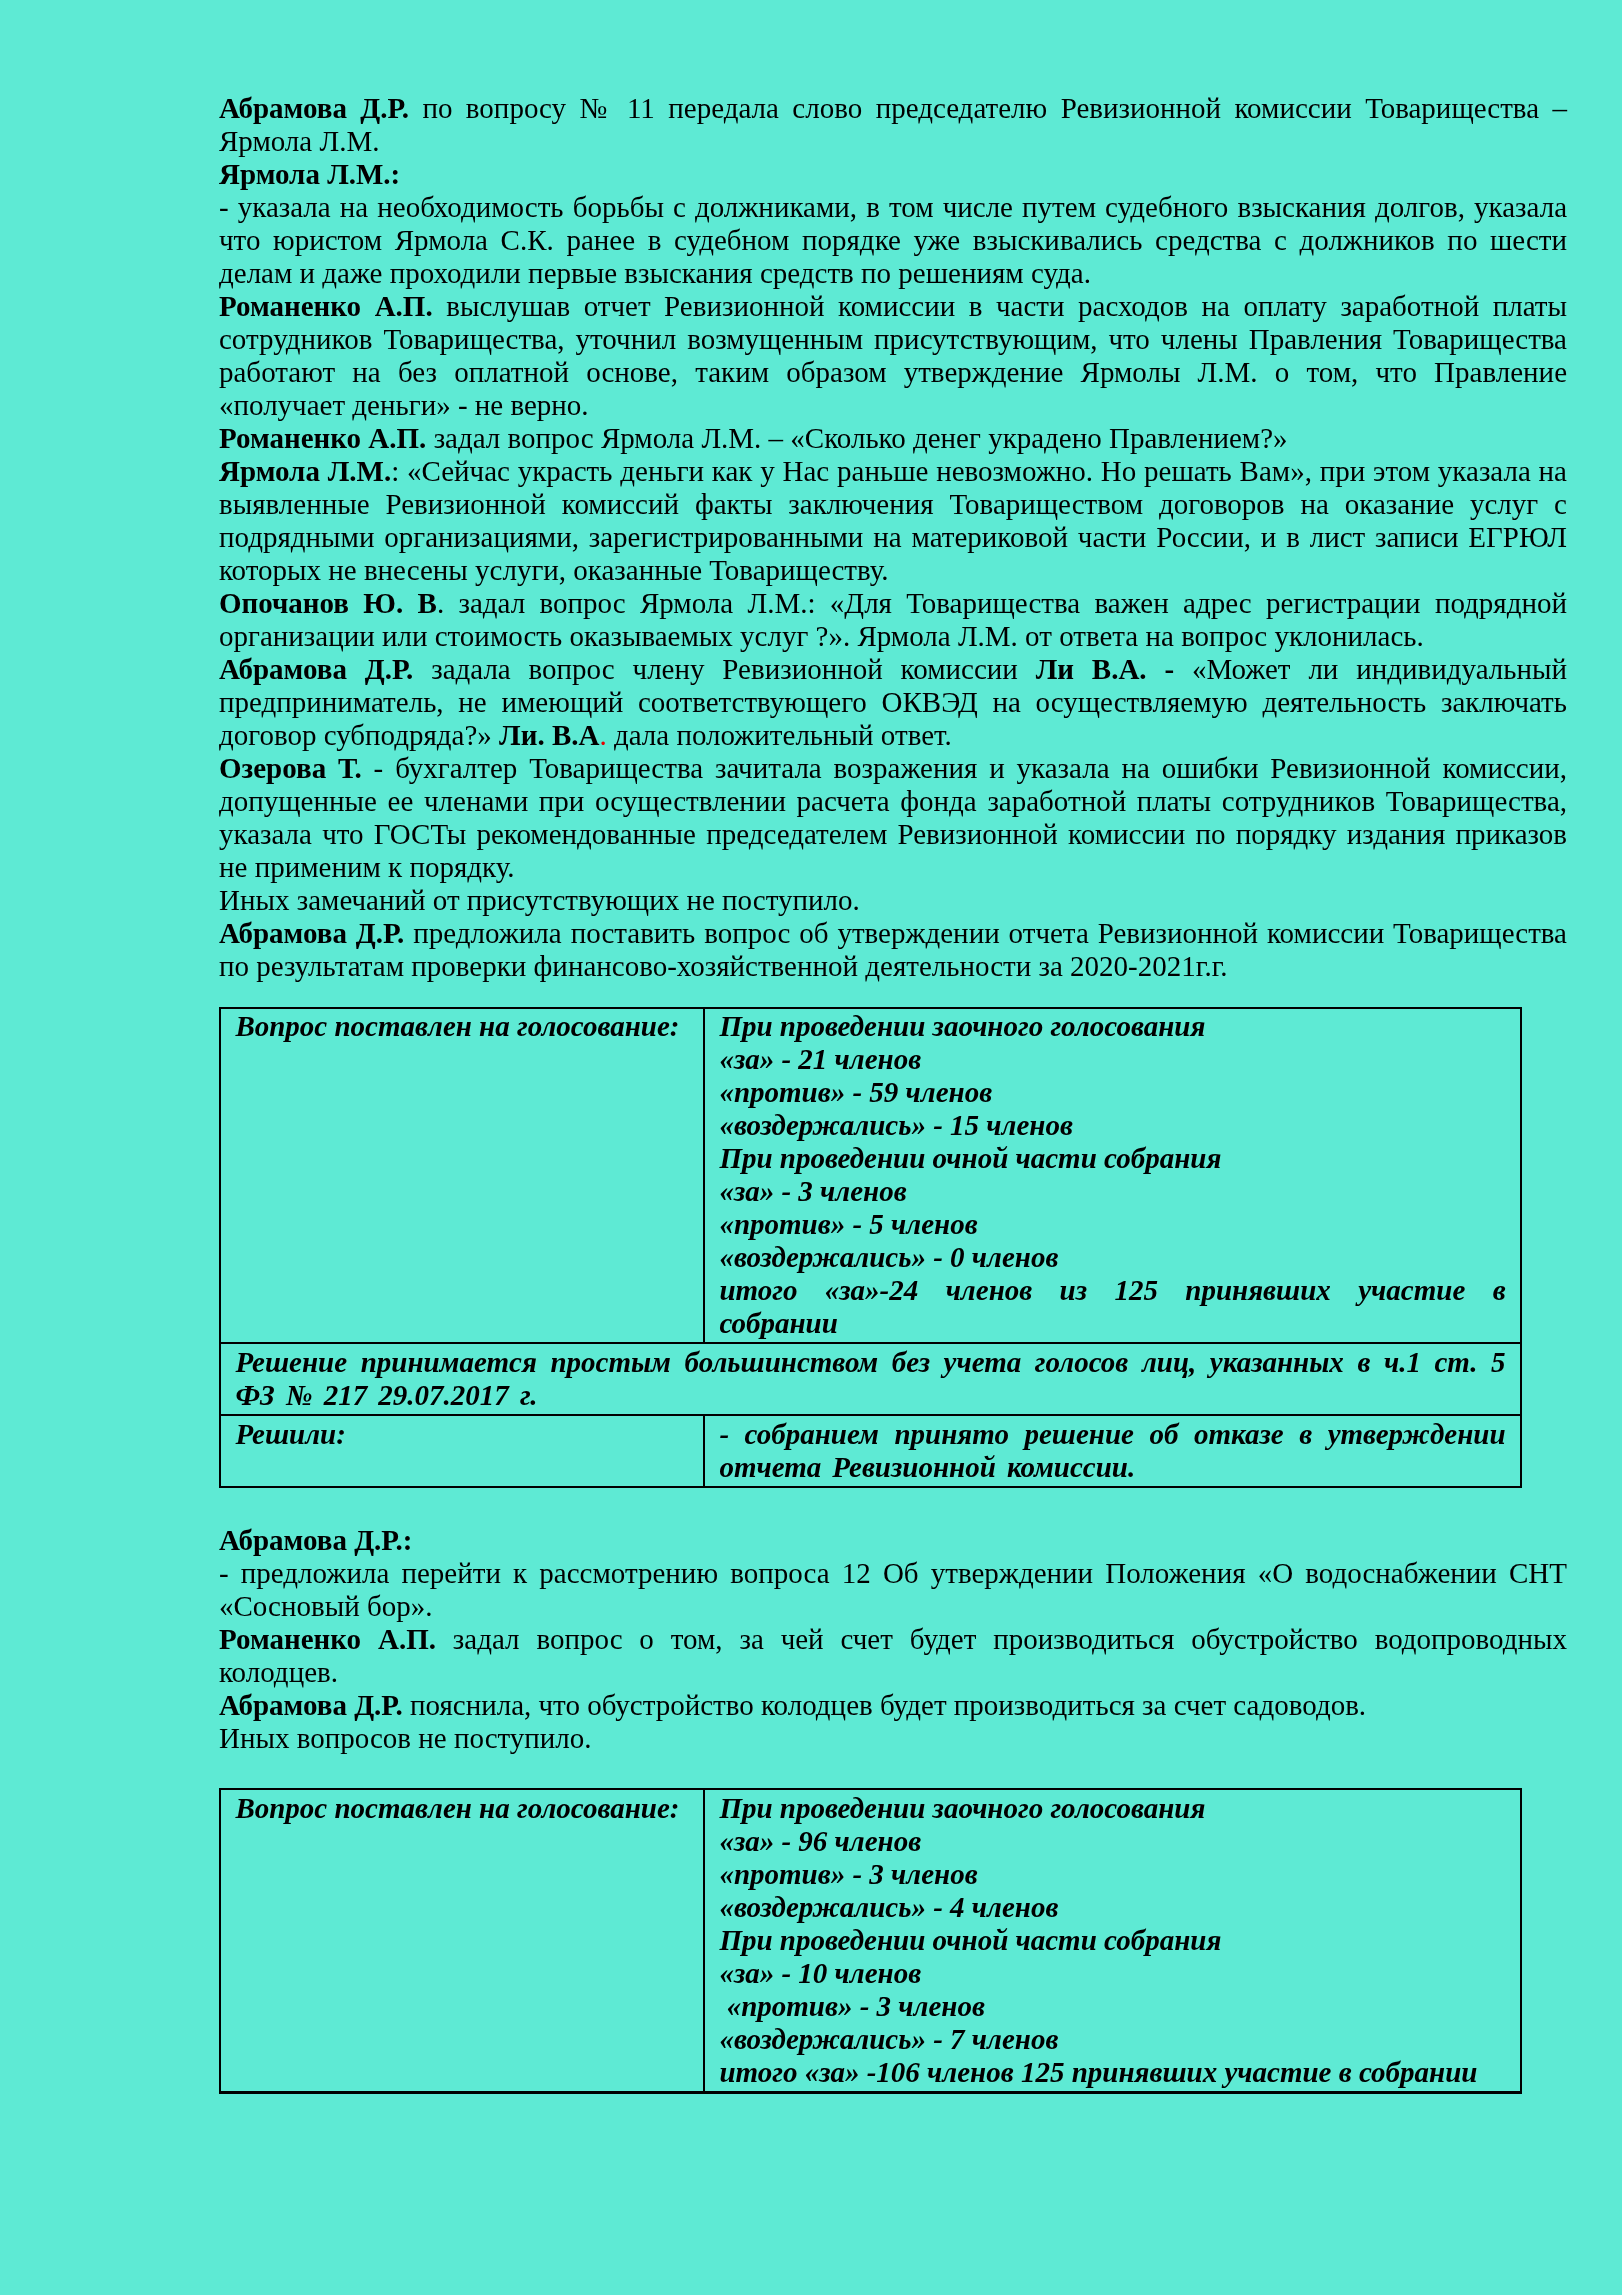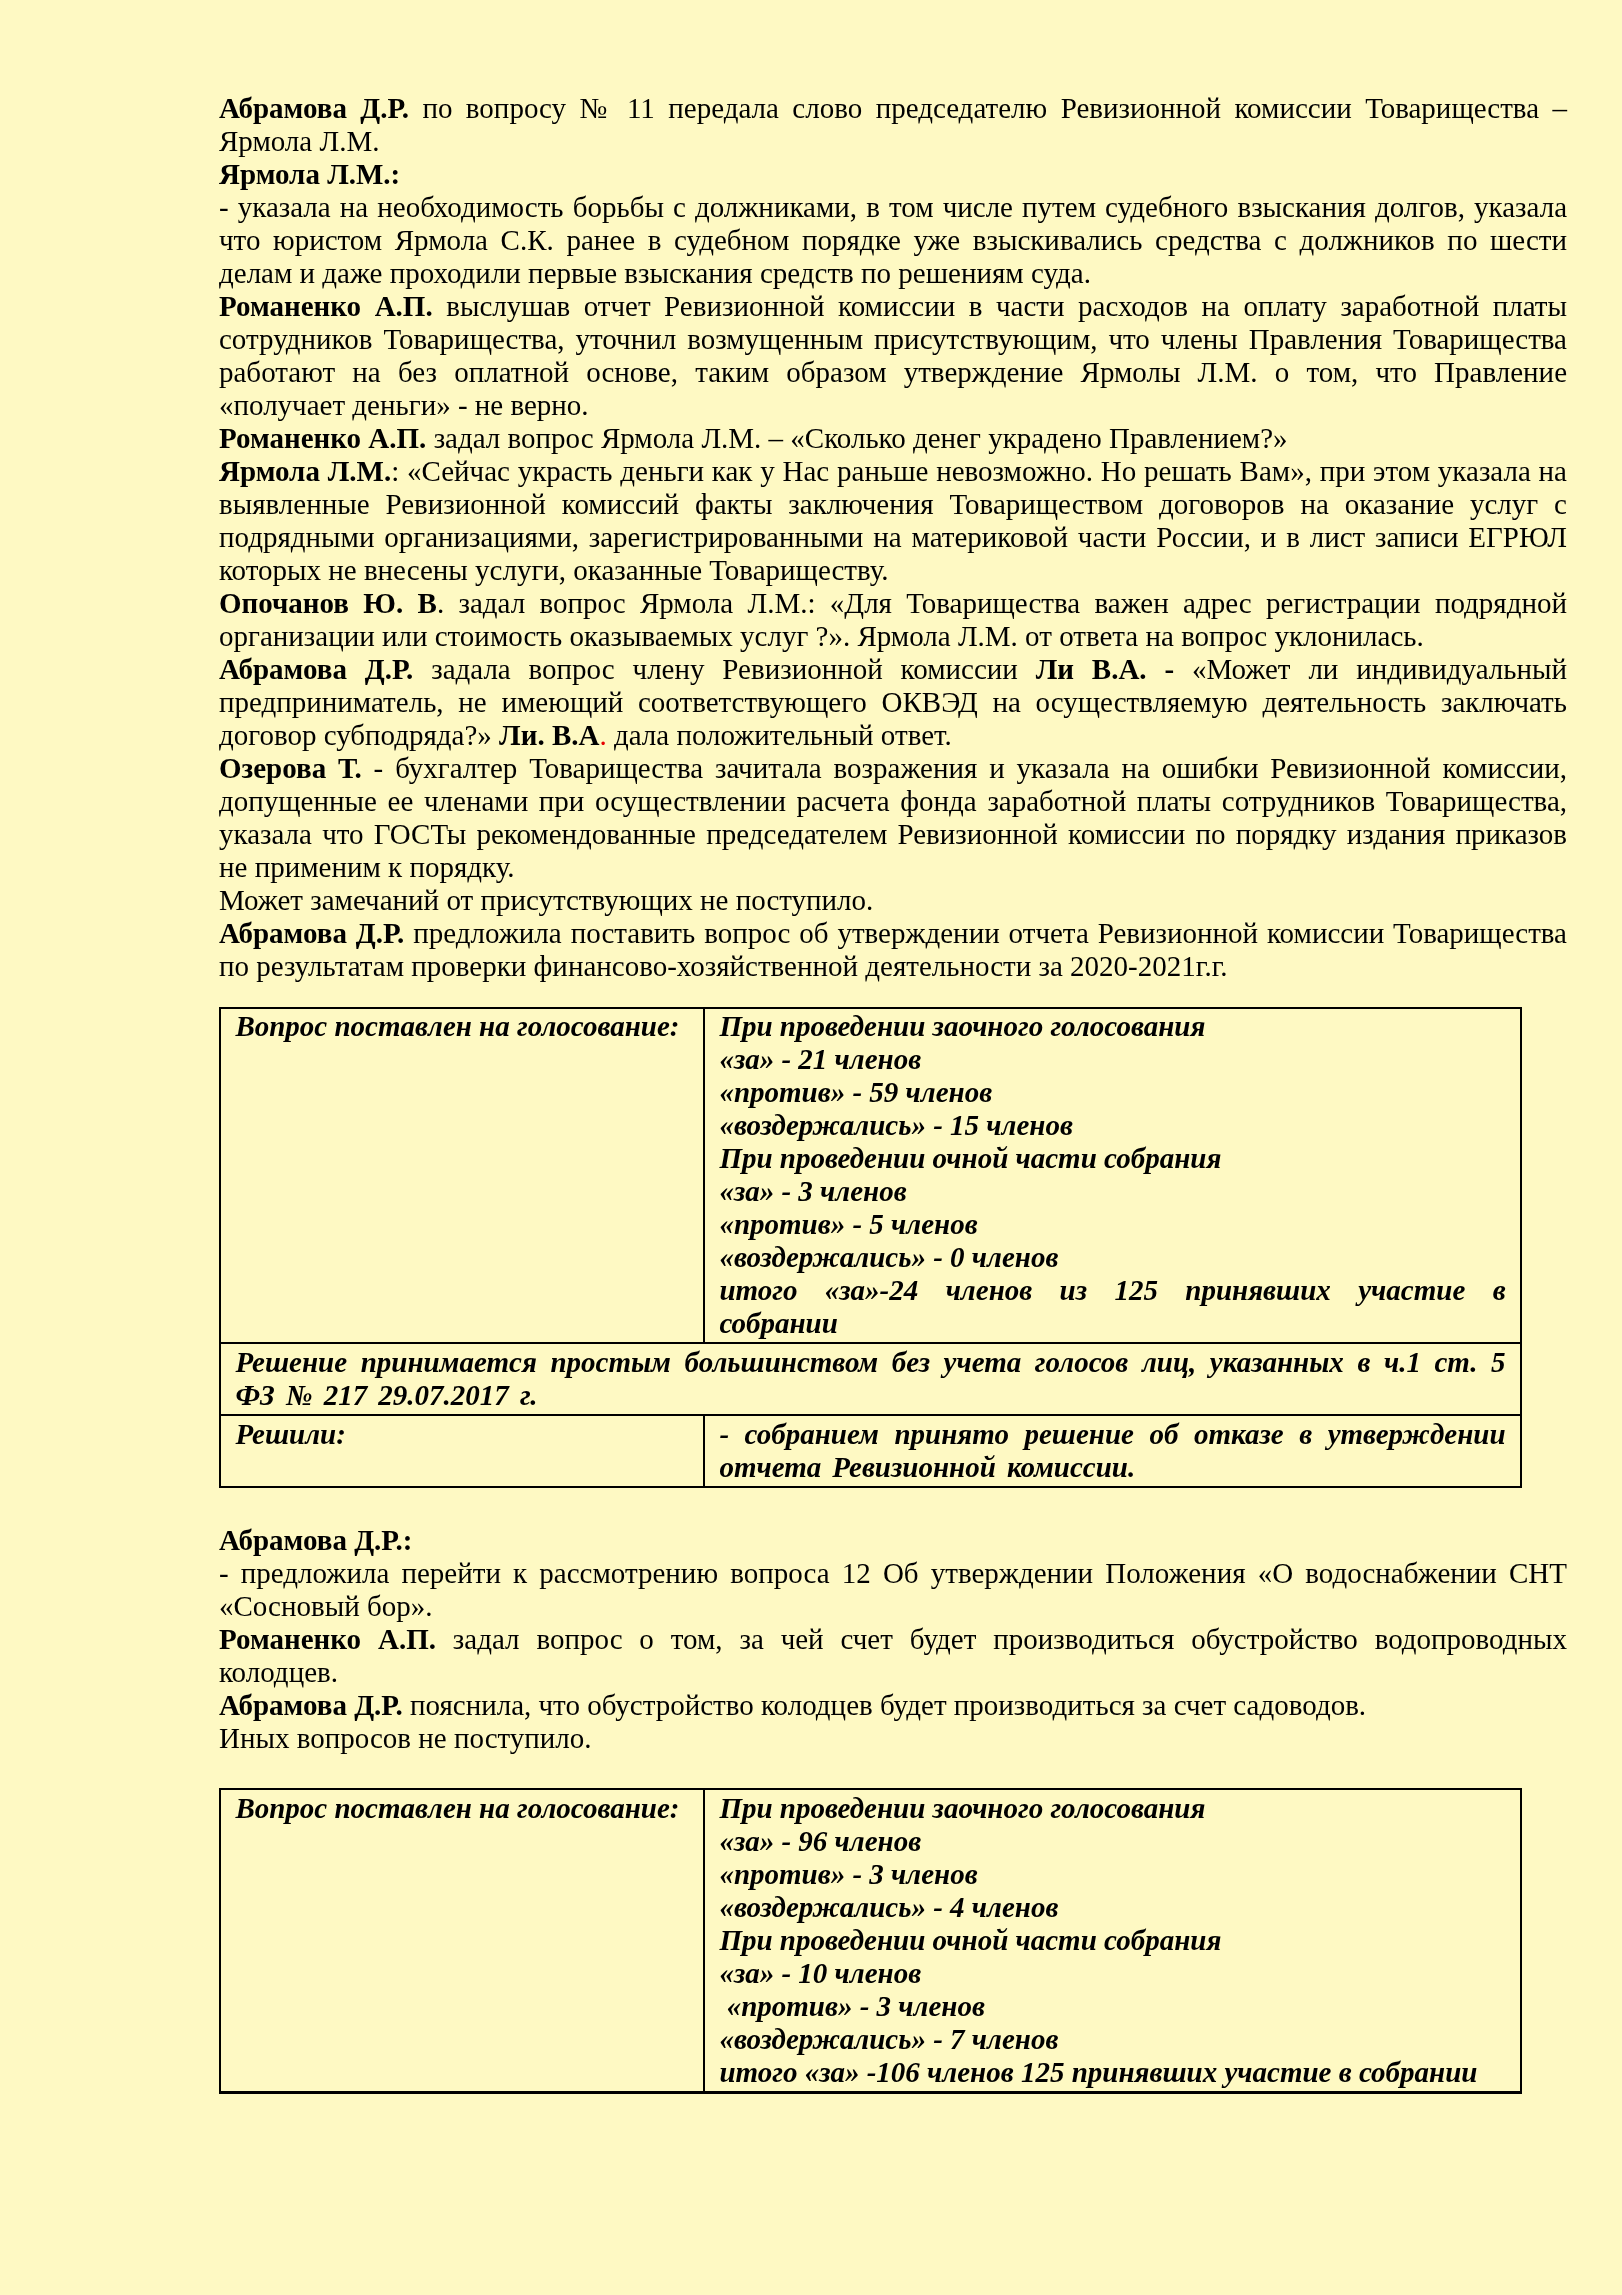--- a/index.html
+++ b/index.html
@@ -1,20 +1,20 @@
 <!DOCTYPE html>
 <html lang="ru" style="font-size:10.5px"><head>
 <meta charset="utf-8">
 <style>
   html,body{margin:0;padding:0;background:#ffffff;}
   .page{
     position:relative;
     width:1623px;
     height:2295px;
-    background:#fef9c3;
+    background:#5eead4;
     box-sizing:border-box;
     padding:92px 56px 0 219px;
     font-family:"Liberation Serif","DejaVu Serif",serif;
     font-size:29px;
     line-height:33px;
     color:#000000;
     overflow:hidden;
   }
   .para{margin:0;text-align:justify;}
   .b{font-weight:bold;}
@@ -53,21 +53,21 @@
   <div id="top-block">
       <p class="para"><span class="b">Абрамова Д.Р.</span><span> по вопросу № 11 передала слово председателю Ревизионной комиссии Товарищества – Ярмола Л.М.</span></p>
       <p class="para"><span class="b">Ярмола Л.М.:</span></p>
       <p class="para"><span>- указала на необходимость борьбы с должниками, в том числе путем судебного взыскания долгов, указала что юристом Ярмола С.К. ранее в судебном порядке уже взыскивались средства с должников по шести делам и даже проходили первые взыскания средств по решениям суда.</span></p>
       <p class="para"><span class="b">Романенко А.П.</span><span>  выслушав отчет Ревизионной комиссии в части расходов на оплату заработной платы сотрудников Товарищества, уточнил возмущенным присутствующим, что члены Правления Товарищества работают на без оплатной основе, таким образом утверждение Ярмолы Л.М. о том, что Правление «получает деньги» - не верно.</span></p>
       <p class="para"><span class="b">Романенко А.П.</span><span> задал вопрос Ярмола Л.М. – «Сколько денег украдено Правлением?»</span></p>
       <p class="para"><span class="b">Ярмола Л.М.</span><span>: «Сейчас украсть деньги как у Нас раньше невозможно. Но решать Вам», при этом указала на выявленные Ревизионной комиссий факты заключения Товариществом договоров на оказание услуг с подрядными организациями, зарегистрированными на материковой части России, и в лист записи ЕГРЮЛ которых не внесены услуги, оказанные Товариществу.</span></p>
       <p class="para"><span class="b">Опочанов Ю. В</span><span>. задал вопрос Ярмола Л.М.: «Для Товарищества важен адрес регистрации подрядной организации или стоимость оказываемых услуг ?». Ярмола Л.М. от ответа на вопрос уклонилась.</span></p>
       <p class="para"><span class="b">Абрамова Д.Р.</span><span> задала вопрос члену Ревизионной комиссии </span><span class="b">Ли В.А. -</span><span> «Может ли индивидуальный предприниматель, не имеющий соответствующего ОКВЭД на осуществляемую деятельность заключать договор субподряда?» </span><span class="b">Ли. В.А</span><span class="red">.</span><span> дала положительный ответ.</span></p>
       <p class="para"><span class="b">Озерова Т.</span><span> - бухгалтер Товарищества зачитала возражения и указала на ошибки Ревизионной комиссии, допущенные ее членами при осуществлении расчета фонда заработной платы сотрудников Товарищества, указала что ГОСТы рекомендованные председателем Ревизионной комиссии по порядку издания приказов не применим к порядку.</span></p>
-      <p class="para"><span>Может замечаний от присутствующих не поступило.</span></p>
+      <p class="para"><span>Иных замечаний от присутствующих не поступило.</span></p>
       <p class="para"><span class="b">Абрамова Д.Р.</span><span> предложила поставить вопрос об утверждении отчета Ревизионной комиссии Товарищества по результатам проверки финансово-хозяйственной деятельности за 2020-2021г.г.</span></p>
     </div>
 
   <table class="vote-table t1">
     <colgroup>
         <col class="c1">
         <col>
       </colgroup>
     <tbody>
       <tr>

